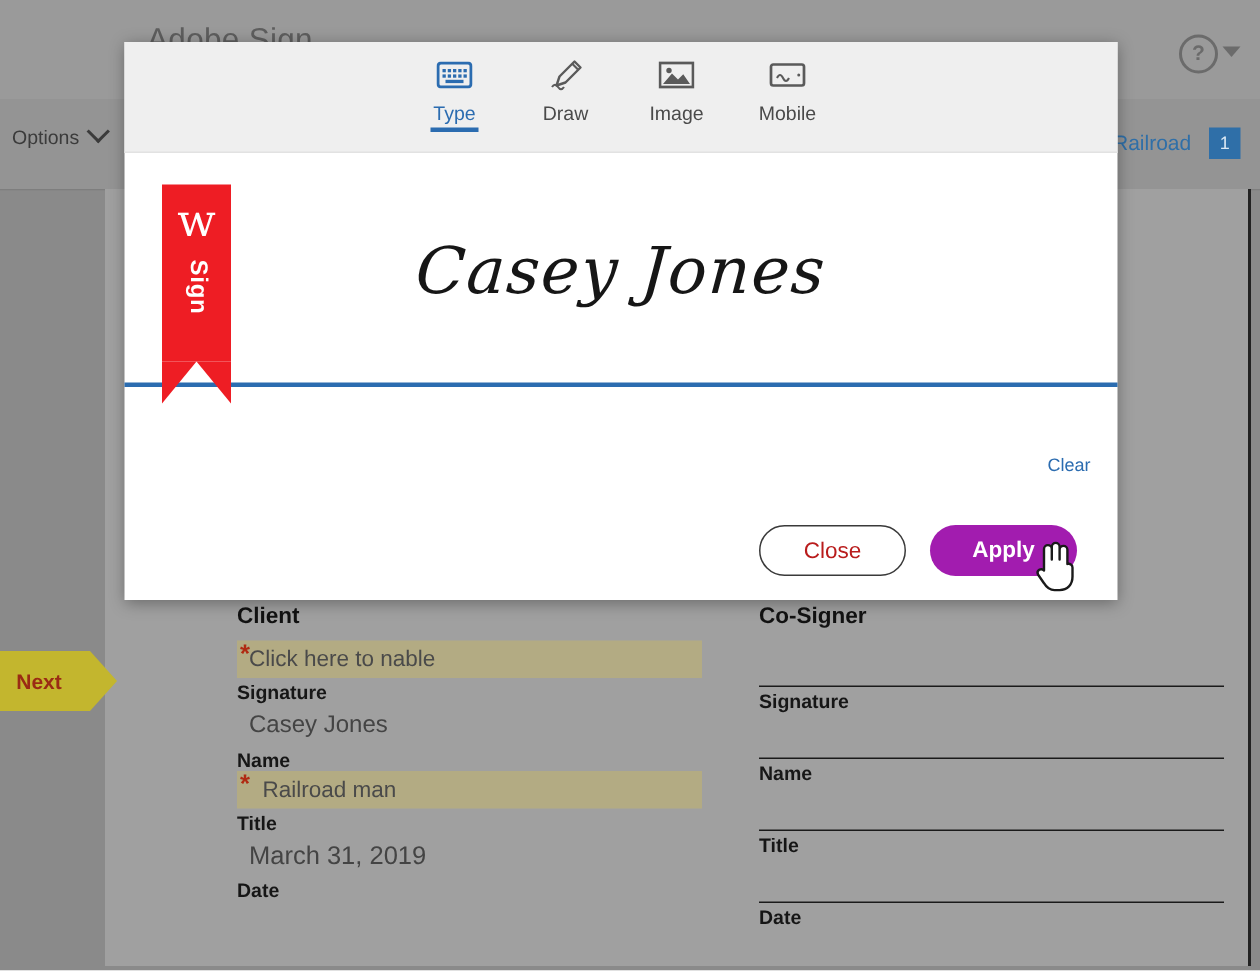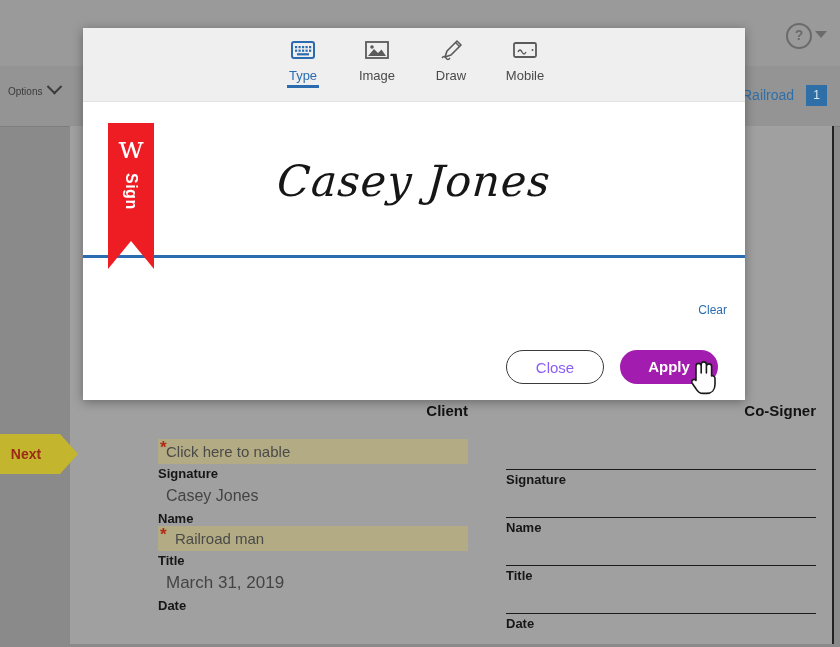--- a/index.html
+++ b/index.html
@@ -62,21 +62,21 @@
   .viewer-subbar {
     position: absolute;
     left: 0; top: 66px;
     width: 840px; height: 60px;
     background: #949494;
     border-bottom: 1px solid #7e7e7e;
   }
   .options-btn {
     position: absolute;
     left: 8px; top: 84px;
-    font-size: 10px;
+    font-size: 13px;
     color: #3b3b3b;
   }
   .options-caret {
     display: inline-block;
     margin-left: 7px;
     width: 9px; height: 9px;
     border-right: 2px solid #3b3b3b;
     border-bottom: 2px solid #3b3b3b;
     transform: rotate(45deg) translate(-2px,-2px);
   }
@@ -134,22 +134,21 @@
     border-bottom: 20px solid transparent;
     border-left: 18px solid #c3b62e;
   }
 
   
   .form-col { position: absolute; }
   .col-head {
     font-size: 15px;
     font-weight: bold;
     color: #121212;
-    margin-bottom: 20px;
-    text-align: right;
+    margin-bottom: 8px;
   }
   .fld-label {
     font-size: 13px;
     font-weight: bold;
     color: #161616;
     margin-top: 2px;
   }
   .fld-filled {
     height: 25px;
     background: #b3ab83;
@@ -316,21 +315,21 @@
     font-size: 15px;
     line-height: 34px;
     text-align: center;
     cursor: pointer;
     box-sizing: border-box;
   }
   .btn-close {
     width: 98px;
     background: #ffffff;
     border: 1px solid #3a3a3a;
-    color: #8b5cf6;
+    color: #b91c1c;
   }
   .btn-apply {
     width: 98px;
     background: #a21caf;
     color: #ffffff;
     font-weight: bold;
   }
 
   
   .cursor {
@@ -341,20 +340,21 @@
   }
 </style>
 </head>
 <body>
 
 <div id="screen">
 
   <div class="viewer">
 
     <div class="viewer-topbar"></div>
+    <div class="app-title">Adobe Sign</div>
     <div class="help-icon">?</div>
     <div class="help-caret"></div>
 
     <div class="viewer-subbar"></div>
     <div class="options-btn">
       <span>Options</span><span class="options-caret"></span>
     </div>
     <div class="required-label">Railroad</div>
     <div class="required-badge">1</div>
 
@@ -430,38 +430,38 @@
               <rect x="14.5" y="8.6" width="2.2" height="2.2" fill="#2b6cb0"></rect>
               <rect x="18" y="8.6" width="2.2" height="2.2" fill="#2b6cb0"></rect>
               <rect x="6" y="12.2" width="12" height="2.2" fill="#2b6cb0"></rect>
             </svg>
           </div>
           <div class="tab-label">Type</div>
         </div>
 
         <div class="tab">
           <div class="tab-ico">
+            <svg width="26" height="22" viewBox="0 0 26 22">
+              <path d="M19 2 L9 12 L7 18 L13 16 L23 6 Z" fill="none" stroke="#5a5a5a" stroke-width="1.6" stroke-linejoin="round"></path>
+              <path d="M17.5 3.5 L21.5 7.5" stroke="#5a5a5a" stroke-width="1.4"></path>
+              <path d="M4 19 q2 -3 4 0 t4 0" fill="none" stroke="#5a5a5a" stroke-width="1.4"></path>
+            </svg>
+          </div>
+          <div class="tab-label">Draw</div>
+        </div>
+
+        <div class="tab">
+          <div class="tab-ico">
             <svg width="24" height="20" viewBox="0 0 24 20">
               <rect x="1" y="2" width="22" height="16" fill="none" stroke="#5a5a5a" stroke-width="1.8"></rect>
               <circle cx="7" cy="7" r="1.8" fill="#5a5a5a"></circle>
               <path d="M3 16 L9 9 L13 13 L16.5 9.5 L21 16 Z" fill="#5a5a5a"></path>
             </svg>
           </div>
           <div class="tab-label">Image</div>
-        </div>
-
-        <div class="tab">
-          <div class="tab-ico">
-            <svg width="26" height="22" viewBox="0 0 26 22">
-              <path d="M19 2 L9 12 L7 18 L13 16 L23 6 Z" fill="none" stroke="#5a5a5a" stroke-width="1.6" stroke-linejoin="round"></path>
-              <path d="M17.5 3.5 L21.5 7.5" stroke="#5a5a5a" stroke-width="1.4"></path>
-              <path d="M4 19 q2 -3 4 0 t4 0" fill="none" stroke="#5a5a5a" stroke-width="1.4"></path>
-            </svg>
-          </div>
-          <div class="tab-label">Draw</div>
         </div>
 
         <div class="tab">
           <div class="tab-ico">
             <svg width="26" height="20" viewBox="0 0 26 20">
               <rect x="2" y="3" width="22" height="14" rx="1.5" fill="none" stroke="#5a5a5a" stroke-width="1.8"></rect>
               <circle cx="20.5" cy="10" r="1" fill="#5a5a5a"></circle>
               <path d="M6 12 q2 -4 4 0 t4 0" fill="none" stroke="#5a5a5a" stroke-width="1.4"></path>
             </svg>
           </div>

